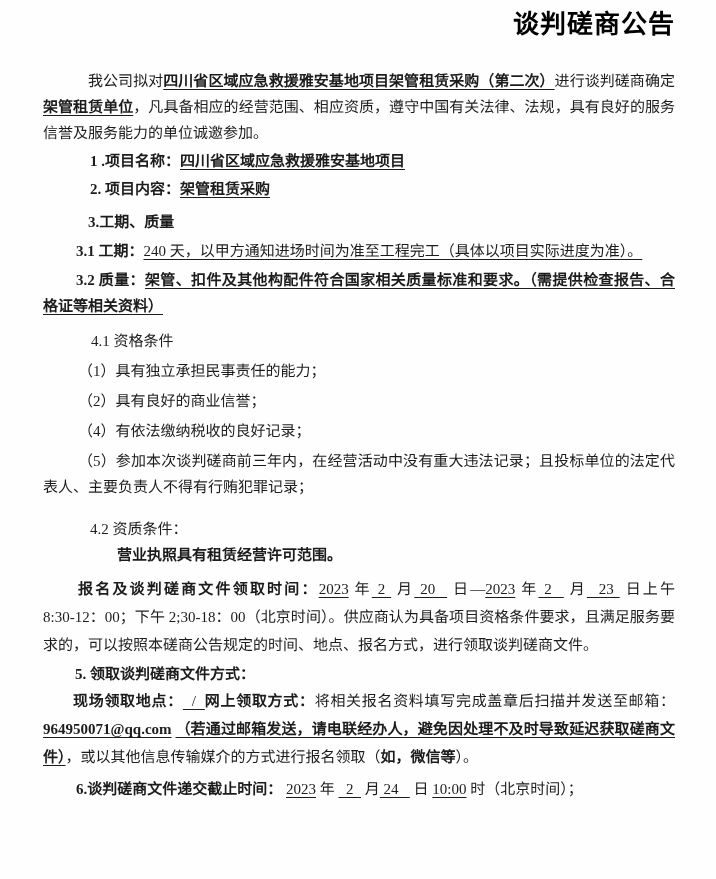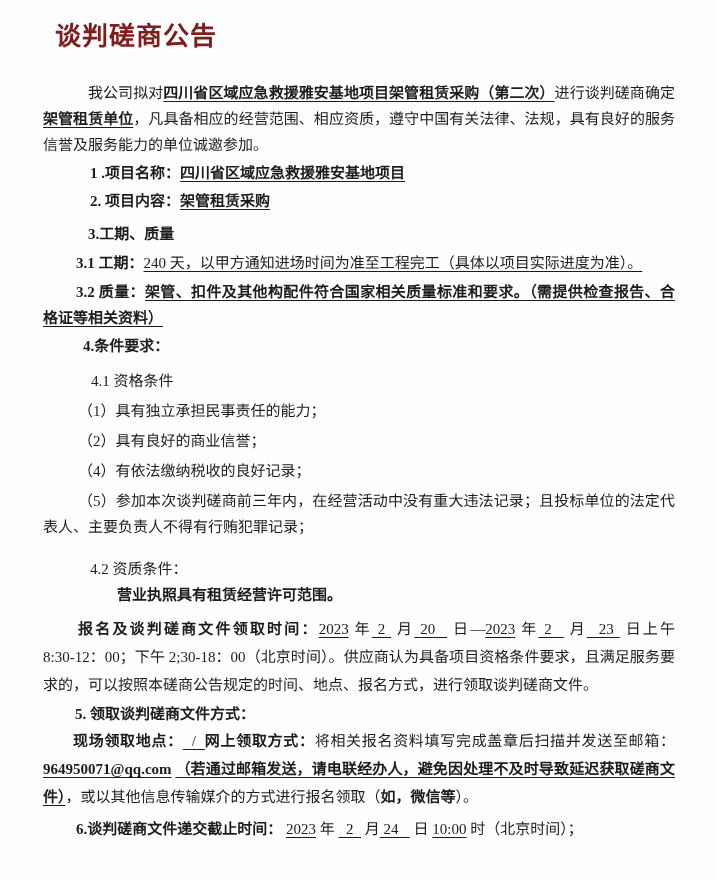--- a/index.html
+++ b/index.html
@@ -7,27 +7,27 @@
     position:relative;
     width:716px;height:879px;
     box-sizing:border-box;
     padding:10px 41px 0 43px;
     background:#fefefe;
     color:#1c1c1c;
     font-family:"Liberation Serif","DejaVu Serif",serif;
     overflow:hidden;
   }
   .doc-title{
-    margin:12px;
-    text-align:left;
+    margin:0;
+    text-align:right;
     font-size:26px;
     line-height:30px;
     font-weight:700;
     letter-spacing:1px;
-    color:#7f1d1d;
+    color:#000000;
   }
   p{
     margin:0;
     font-size:15px;
     line-height:26px;
     text-align:justify;
     color:#1c1c1c;
   }
   .b{font-weight:700;}
   .u{text-decoration:underline;text-underline-offset:3px;text-decoration-thickness:1px;}
@@ -59,21 +59,20 @@
   <p class="p-item"><span>1 .项目名称：</span><span class="bu">四川省区域应急救援雅安基地项目</span></p>
 
   <p class="p-item"><span>2. 项目内容：</span><span class="bu">架管租赁采购</span></p>
 
   <p class="p-h3">3.工期、质量</p>
 
   <p class="p-sub"><span class="b">3.1 工期：</span><span class="u">240 天，以甲方通知进场时间为准至工程完工（具体以项目实际进度为准）。</span></p>
 
   <p class="p-sub"><span class="b">3.2 质量：</span><span class="bu">架管、扣件及其他构配件符合国家相关质量标准和要求。（需提供检查报告、合格证等相关资料）</span></p>
 
-  <p class="p-h4">4.条件要求：</p>
 
   <p class="p-h41">4.1 资格条件</p>
 
   <p class="p-cond">（1）具有独立承担民事责任的能力；</p>
   <p class="p-cond">（2）具有良好的商业信誉；</p>
   <p class="p-cond">（4）有依法缴纳税收的良好记录；</p>
   <p class="p-cond">（5）参加本次谈判磋商前三年内，在经营活动中没有重大违法记录；且投标单位的法定代表人、主要负责人不得有行贿犯罪记录；</p>
 
   <p class="p-h42">4.2 资质条件：</p>
   <p class="p-license">营业执照具有租赁经营许可范围。</p>

